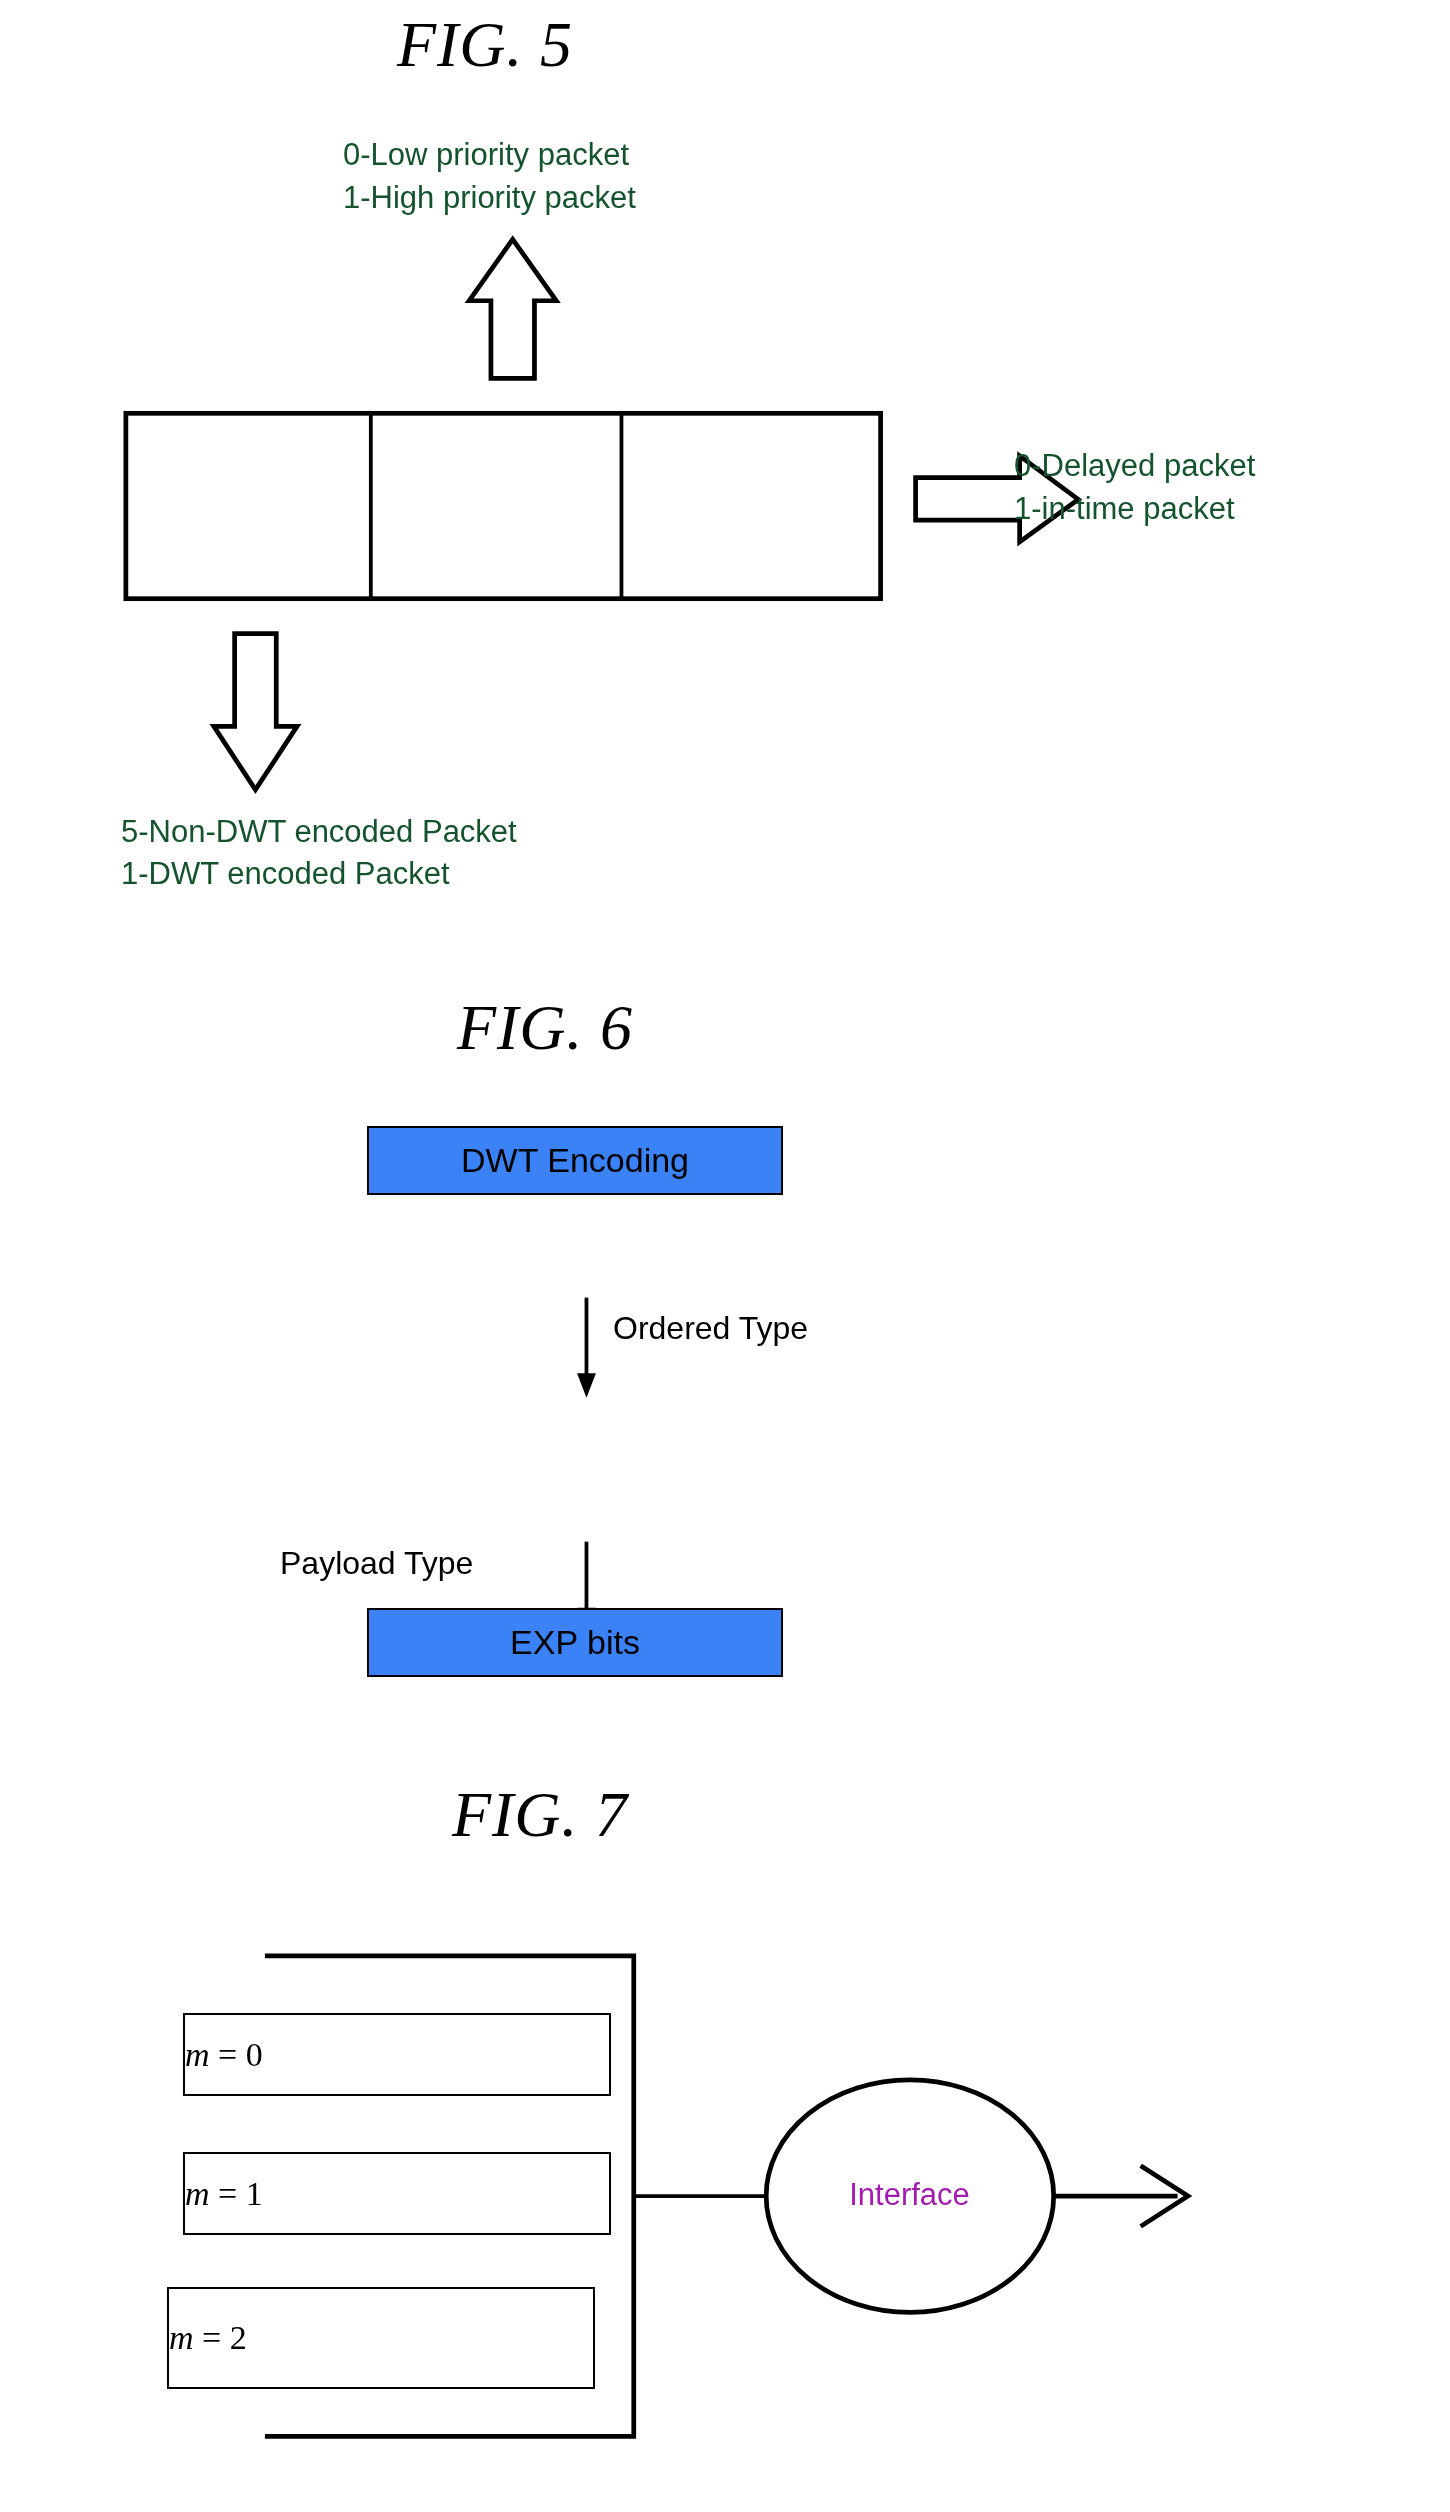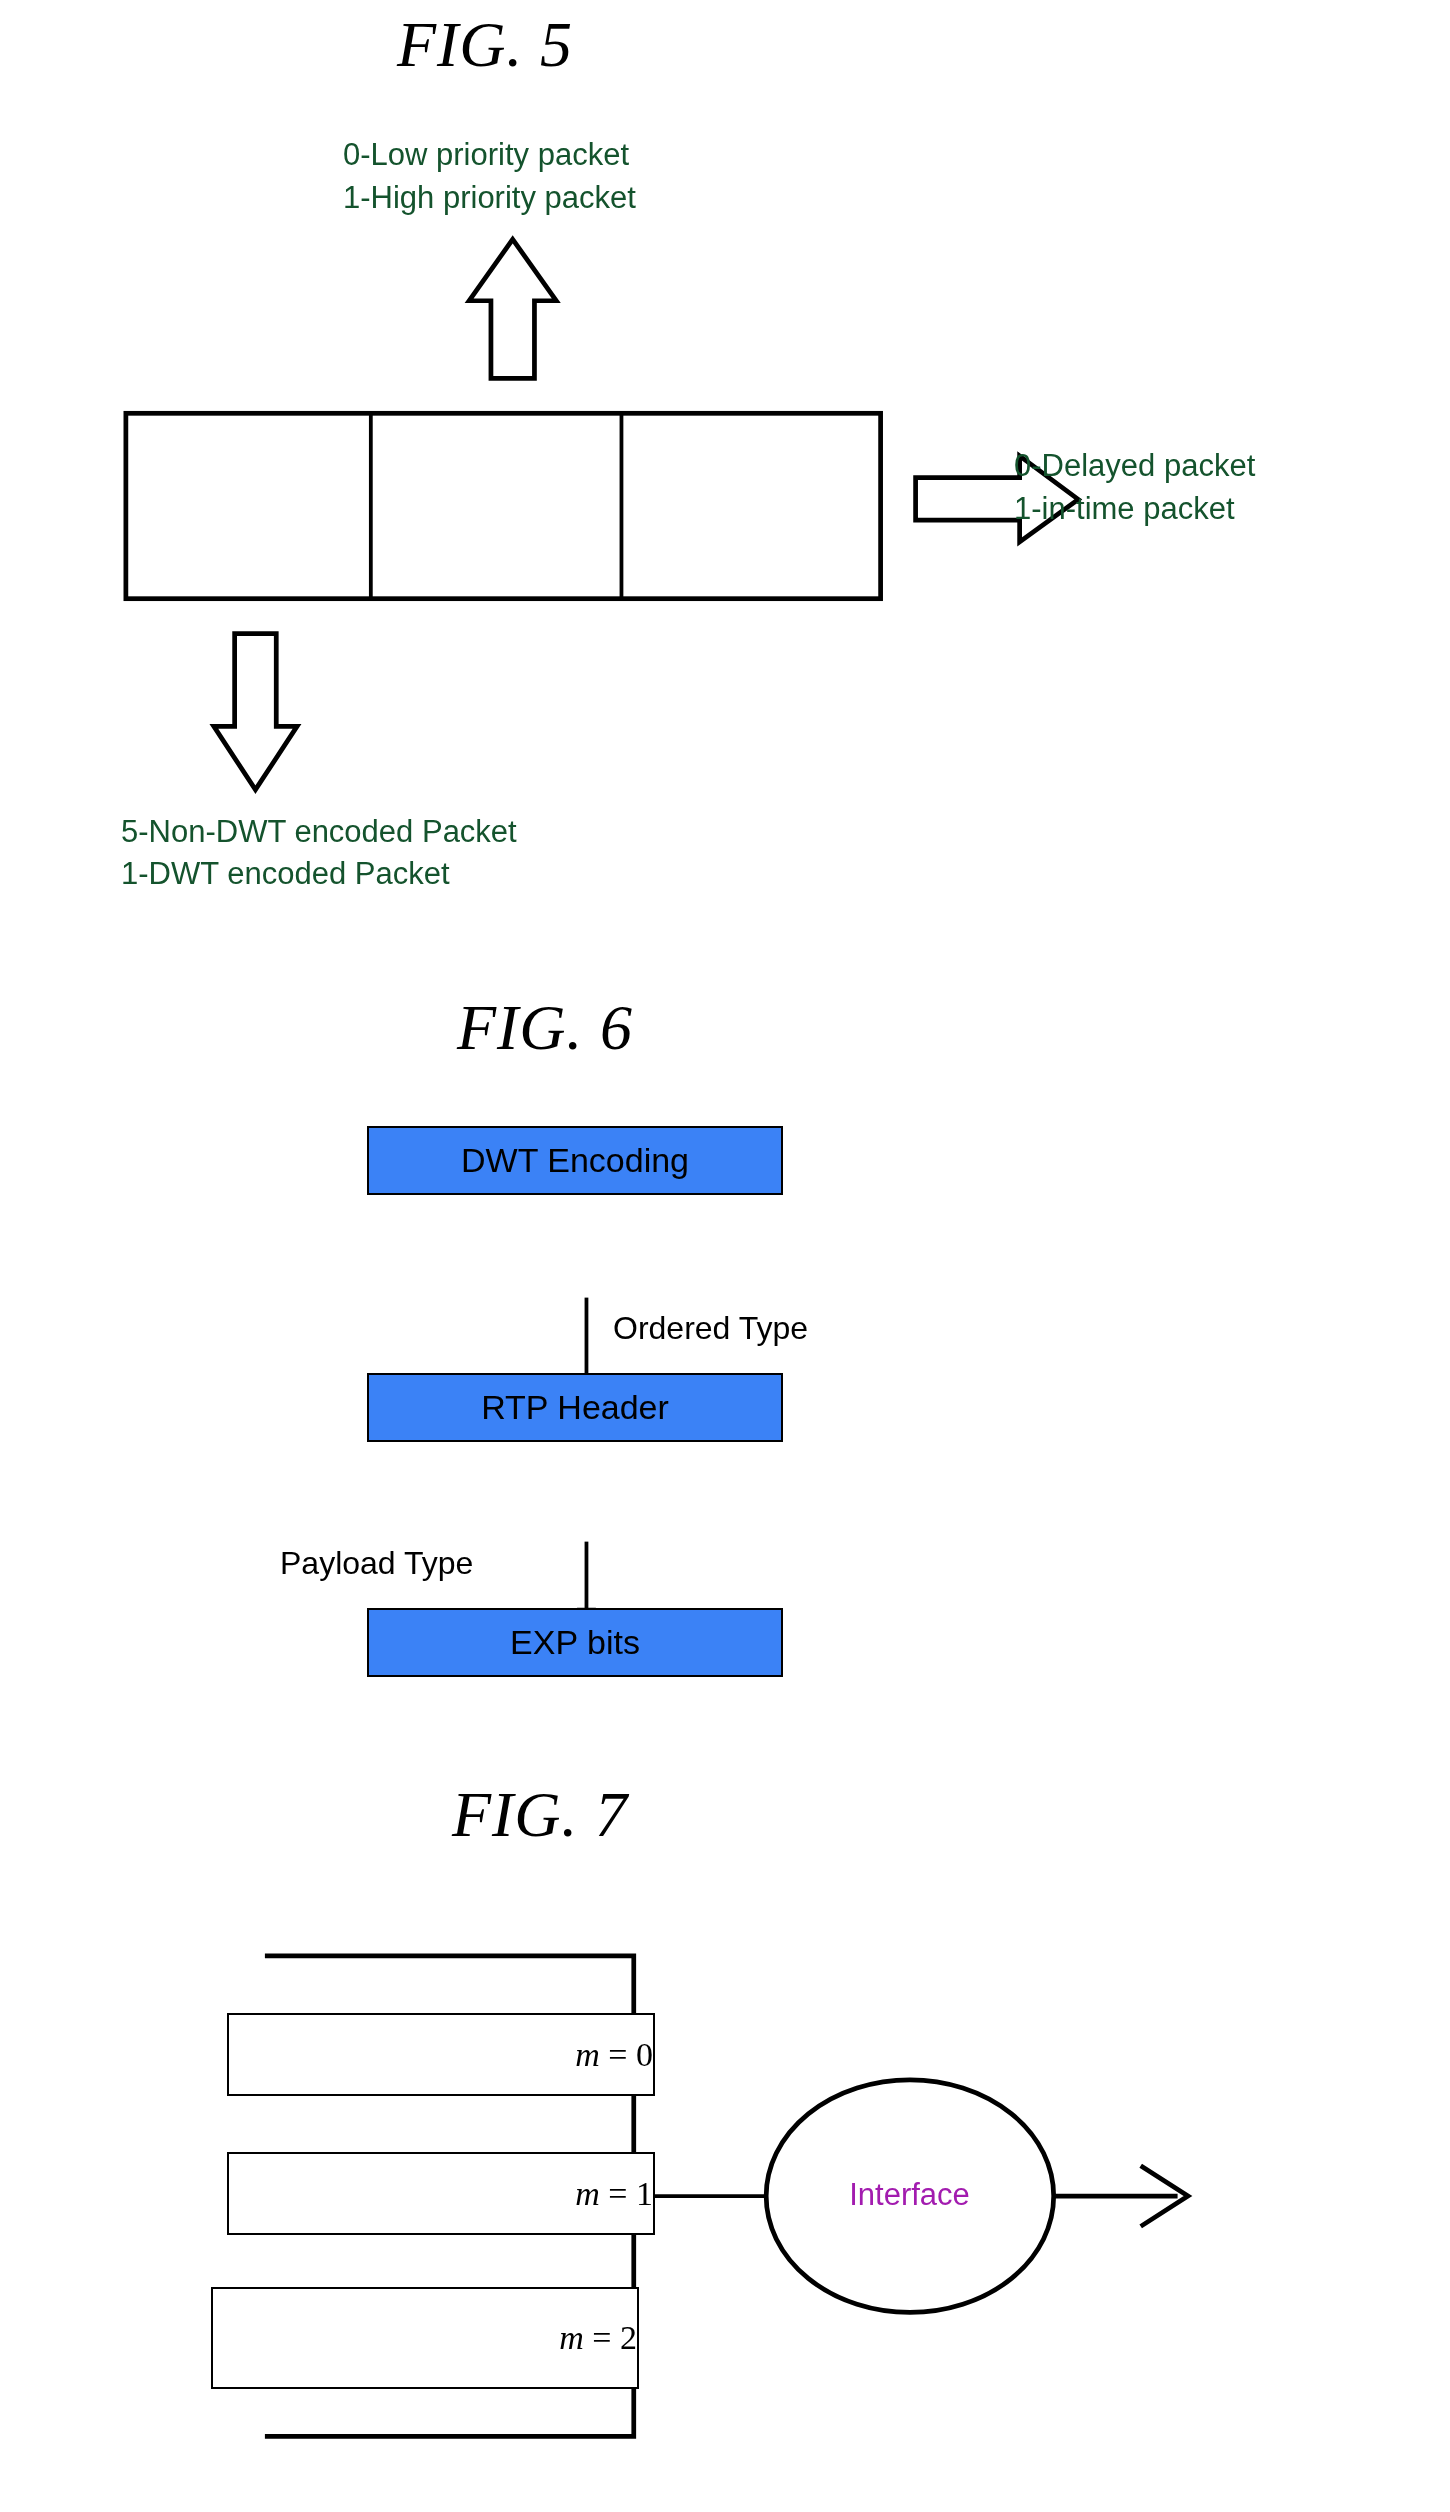--- a/index.html
+++ b/index.html
@@ -62,23 +62,22 @@
     font-size: 34px;
     color: #000;
     white-space: nowrap;
   }
   .m-box {
     position: absolute;
     border: 2.8px solid #000;
     box-sizing: border-box;
     display: flex;
     align-items: center;
-    justify-content: flex-end;
+    justify-content: flex-start;
     background: #fff;
-    margin-left: 44px;
   }
   .m-box span {
     font-family: "Liberation Serif", serif;
     font-size: 34px;
     color: #000;
     white-space: nowrap;
   }
   .m-box span i {
     font-style: italic;
   }
@@ -147,23 +146,20 @@
   <div style="position:absolute;left:623px;top:416px;width:254px;height:180px;"></div>
 
   <div class="fig-title" style="left:457px; top:991px;">FIG. 6</div>
 
   <div class="flow-box" style="left:367px; top:1126px; width:416px; height:69px;">
     <span>DWT Encoding</span>
   </div>
 
   <div class="edge-label" style="left:613px; top:1310px;">Ordered Type</div>
 
-  <div class="flow-box" style="left:367px; top:1373px; width:416px; height:69px;">
-    <span>RTP Header</span>
-  </div>
 
   <div class="edge-label" style="left:280px; top:1545px;">Payload Type</div>
 
   <div class="flow-box" style="left:367px; top:1608px; width:416px; height:69px;">
     <span>EXP bits</span>
   </div>
 
   <div class="fig-title" style="left:452px; top:1778px;">FIG. 7</div>
 
   <div class="m-box" style="left:183px; top:2013px; width:428px; height:83px;">

